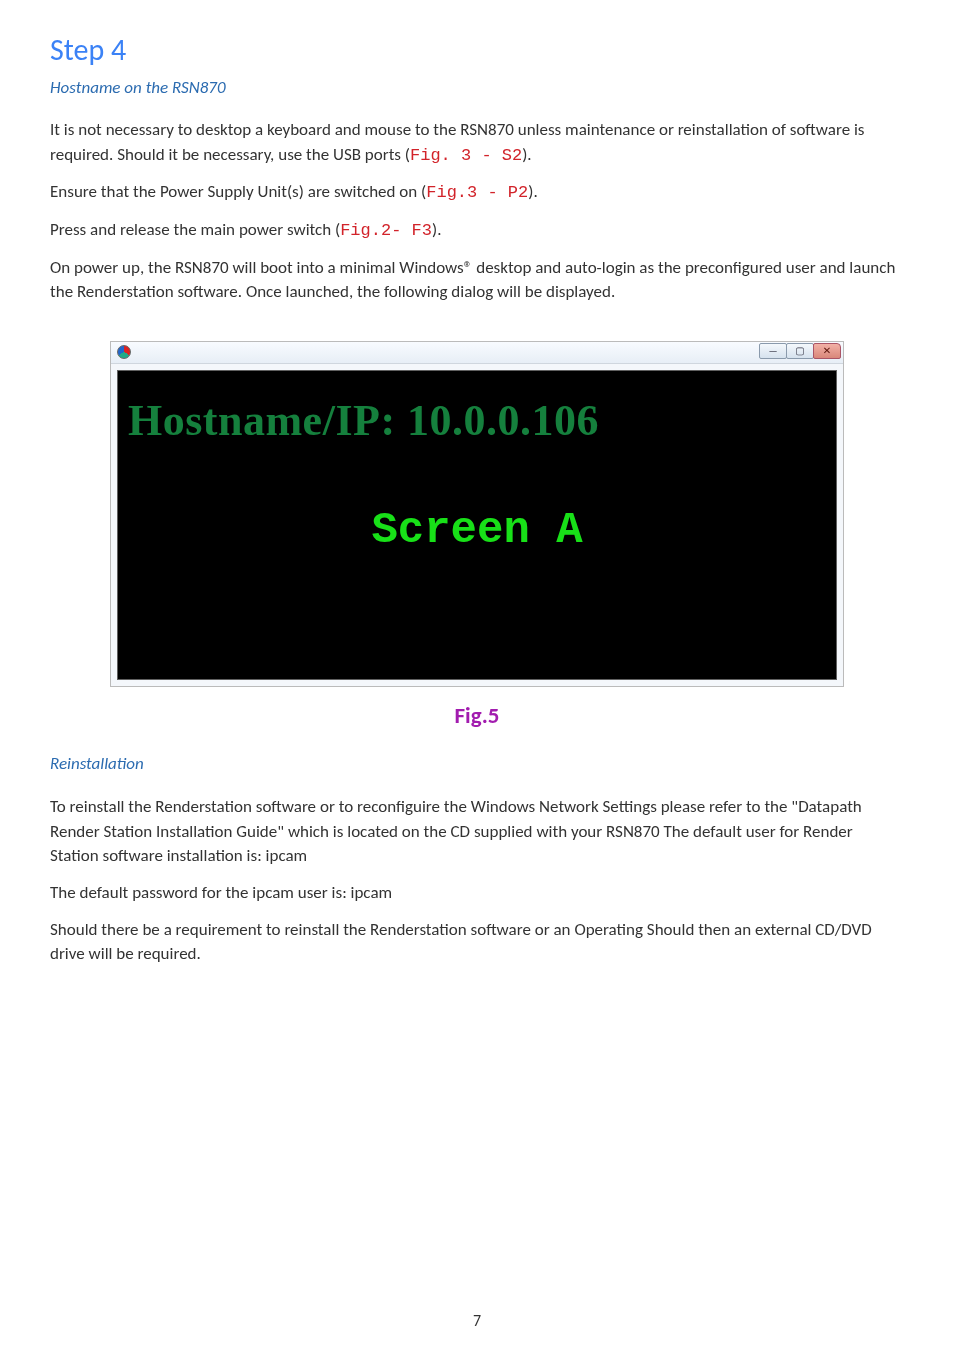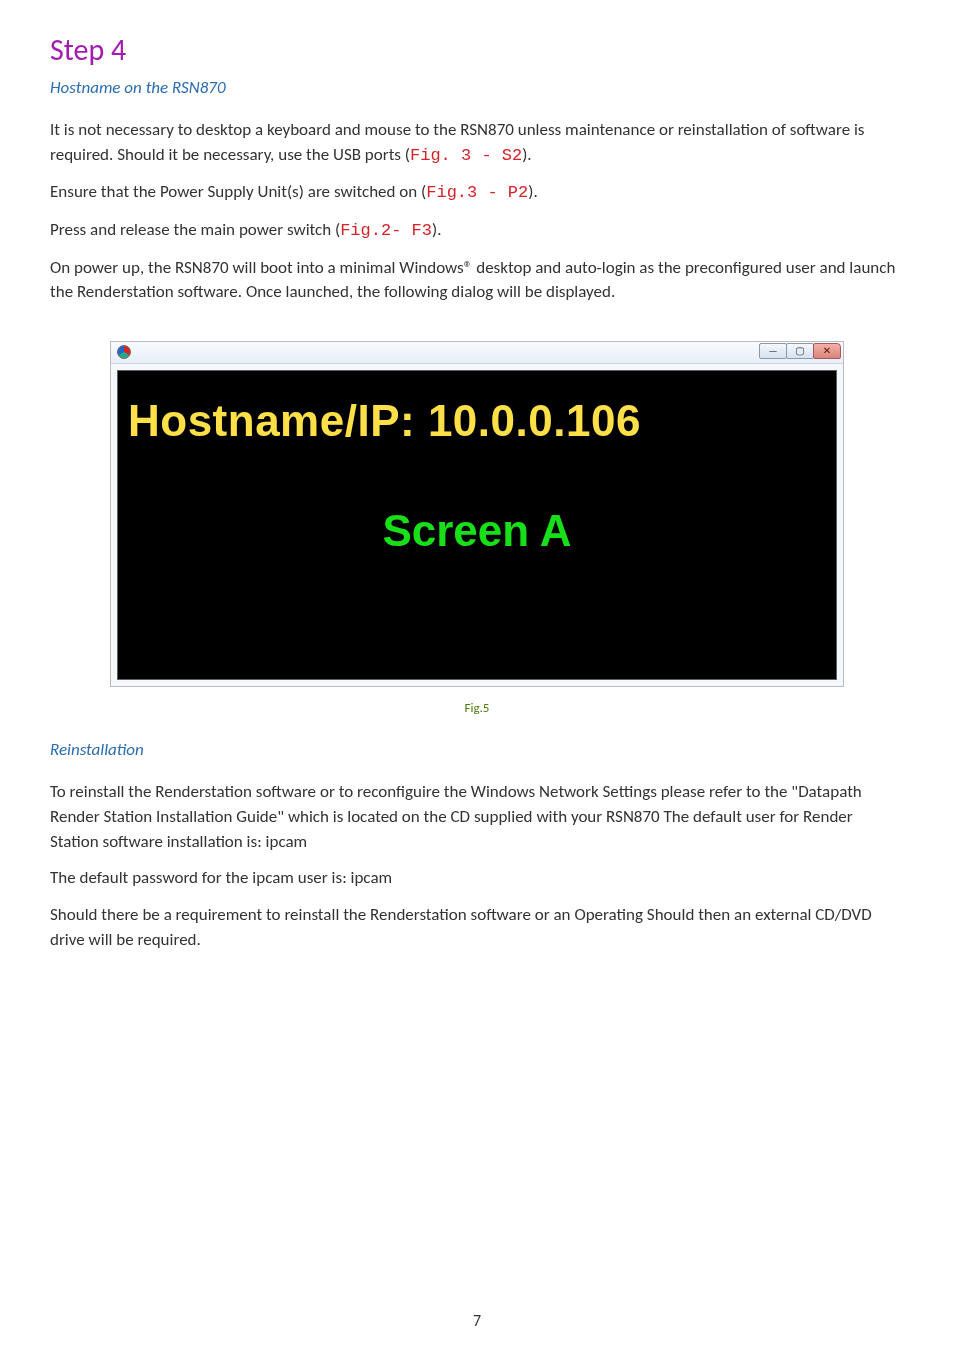--- a/index.html
+++ b/index.html
@@ -10,21 +10,21 @@
     width: 954px;
     height: 1350px;
     padding: 28px 50px 20px 50px;
     position: relative;
     font-size: 17px;
     line-height: 1.45;
   }
   h1 {
     font-size: 30px;
     font-weight: 400;
-    color: #a21caf;
+    color: #3b82f6;
     margin-bottom: 4px;
   }
   .subhead {
     font-size: 17px;
     font-style: italic;
     color: #2b6bb0;
     margin-bottom: 18px;
   }
   p { margin-bottom: 12px; color: #333; }
   .figref { color: #d2232a; font-family: Liberation Mono, monospace; }
@@ -84,40 +84,41 @@
   }
   .client-area {
     background: #000;
     border: 1px solid #606060;
     margin: 6px;
     height: 310px;
     padding: 18px 10px 5px 10px;
     text-align: left;
   }
   .hostline {
-    font-family: Liberation Sans, sans-serif;
+    font-family: Liberation Serif, serif;
     font-weight: bold;
-    color: #fde047;
+    color: #15803d;
     font-size: 44px;
     letter-spacing: 0.5px;
     white-space: nowrap;
   }
   .screenlabel {
-    font-family: Liberation Sans, sans-serif;
+    font-family: Liberation Mono, monospace;
     font-weight: bold;
     color: #18e018;
     font-size: 44px;
     text-align: center;
     margin-top: 46px;
   }
   .caption {
     text-align: center;
     margin: 12px 0 20px 0;
-    font-size: 13px;
-    color: #4d7c0f;
+    font-size: 23px;
+    color: #a21caf;
+    font-weight: bold;
   }
   .page-num {
     position: absolute;
     bottom: 18px;
     left: 0; right: 0;
     text-align: center;
     font-size: 16px;
     color: #333;
   }
 </style>

